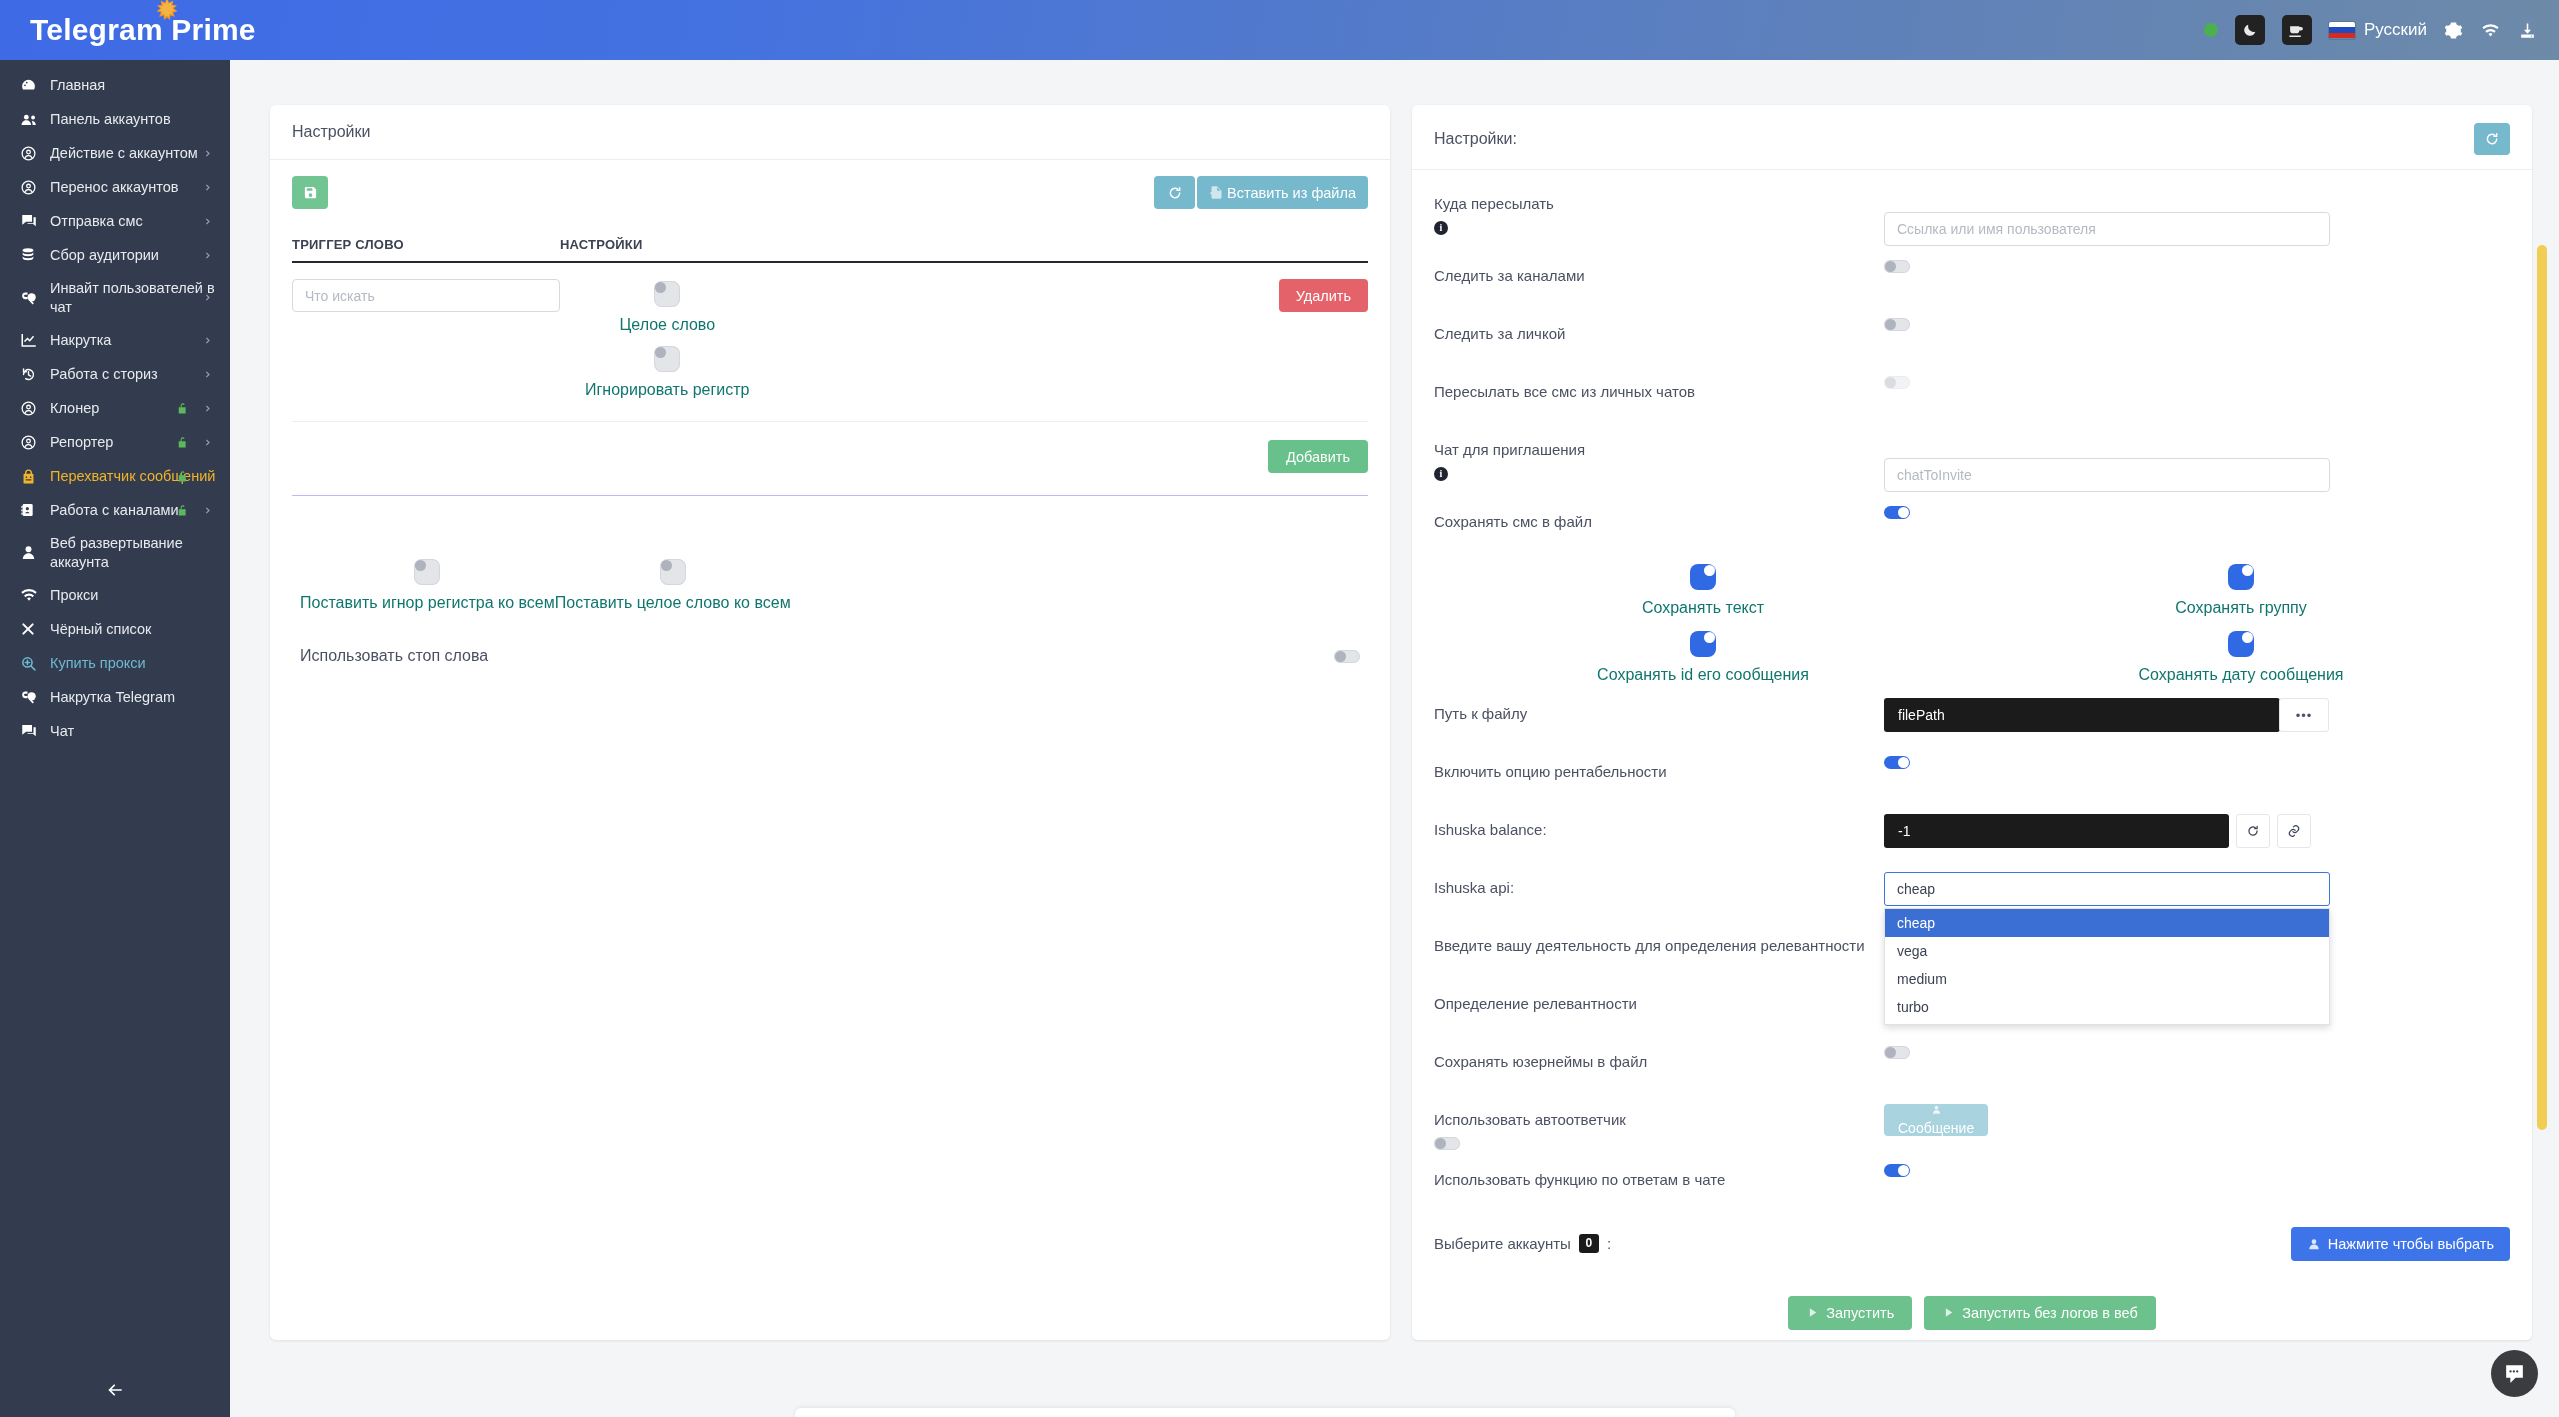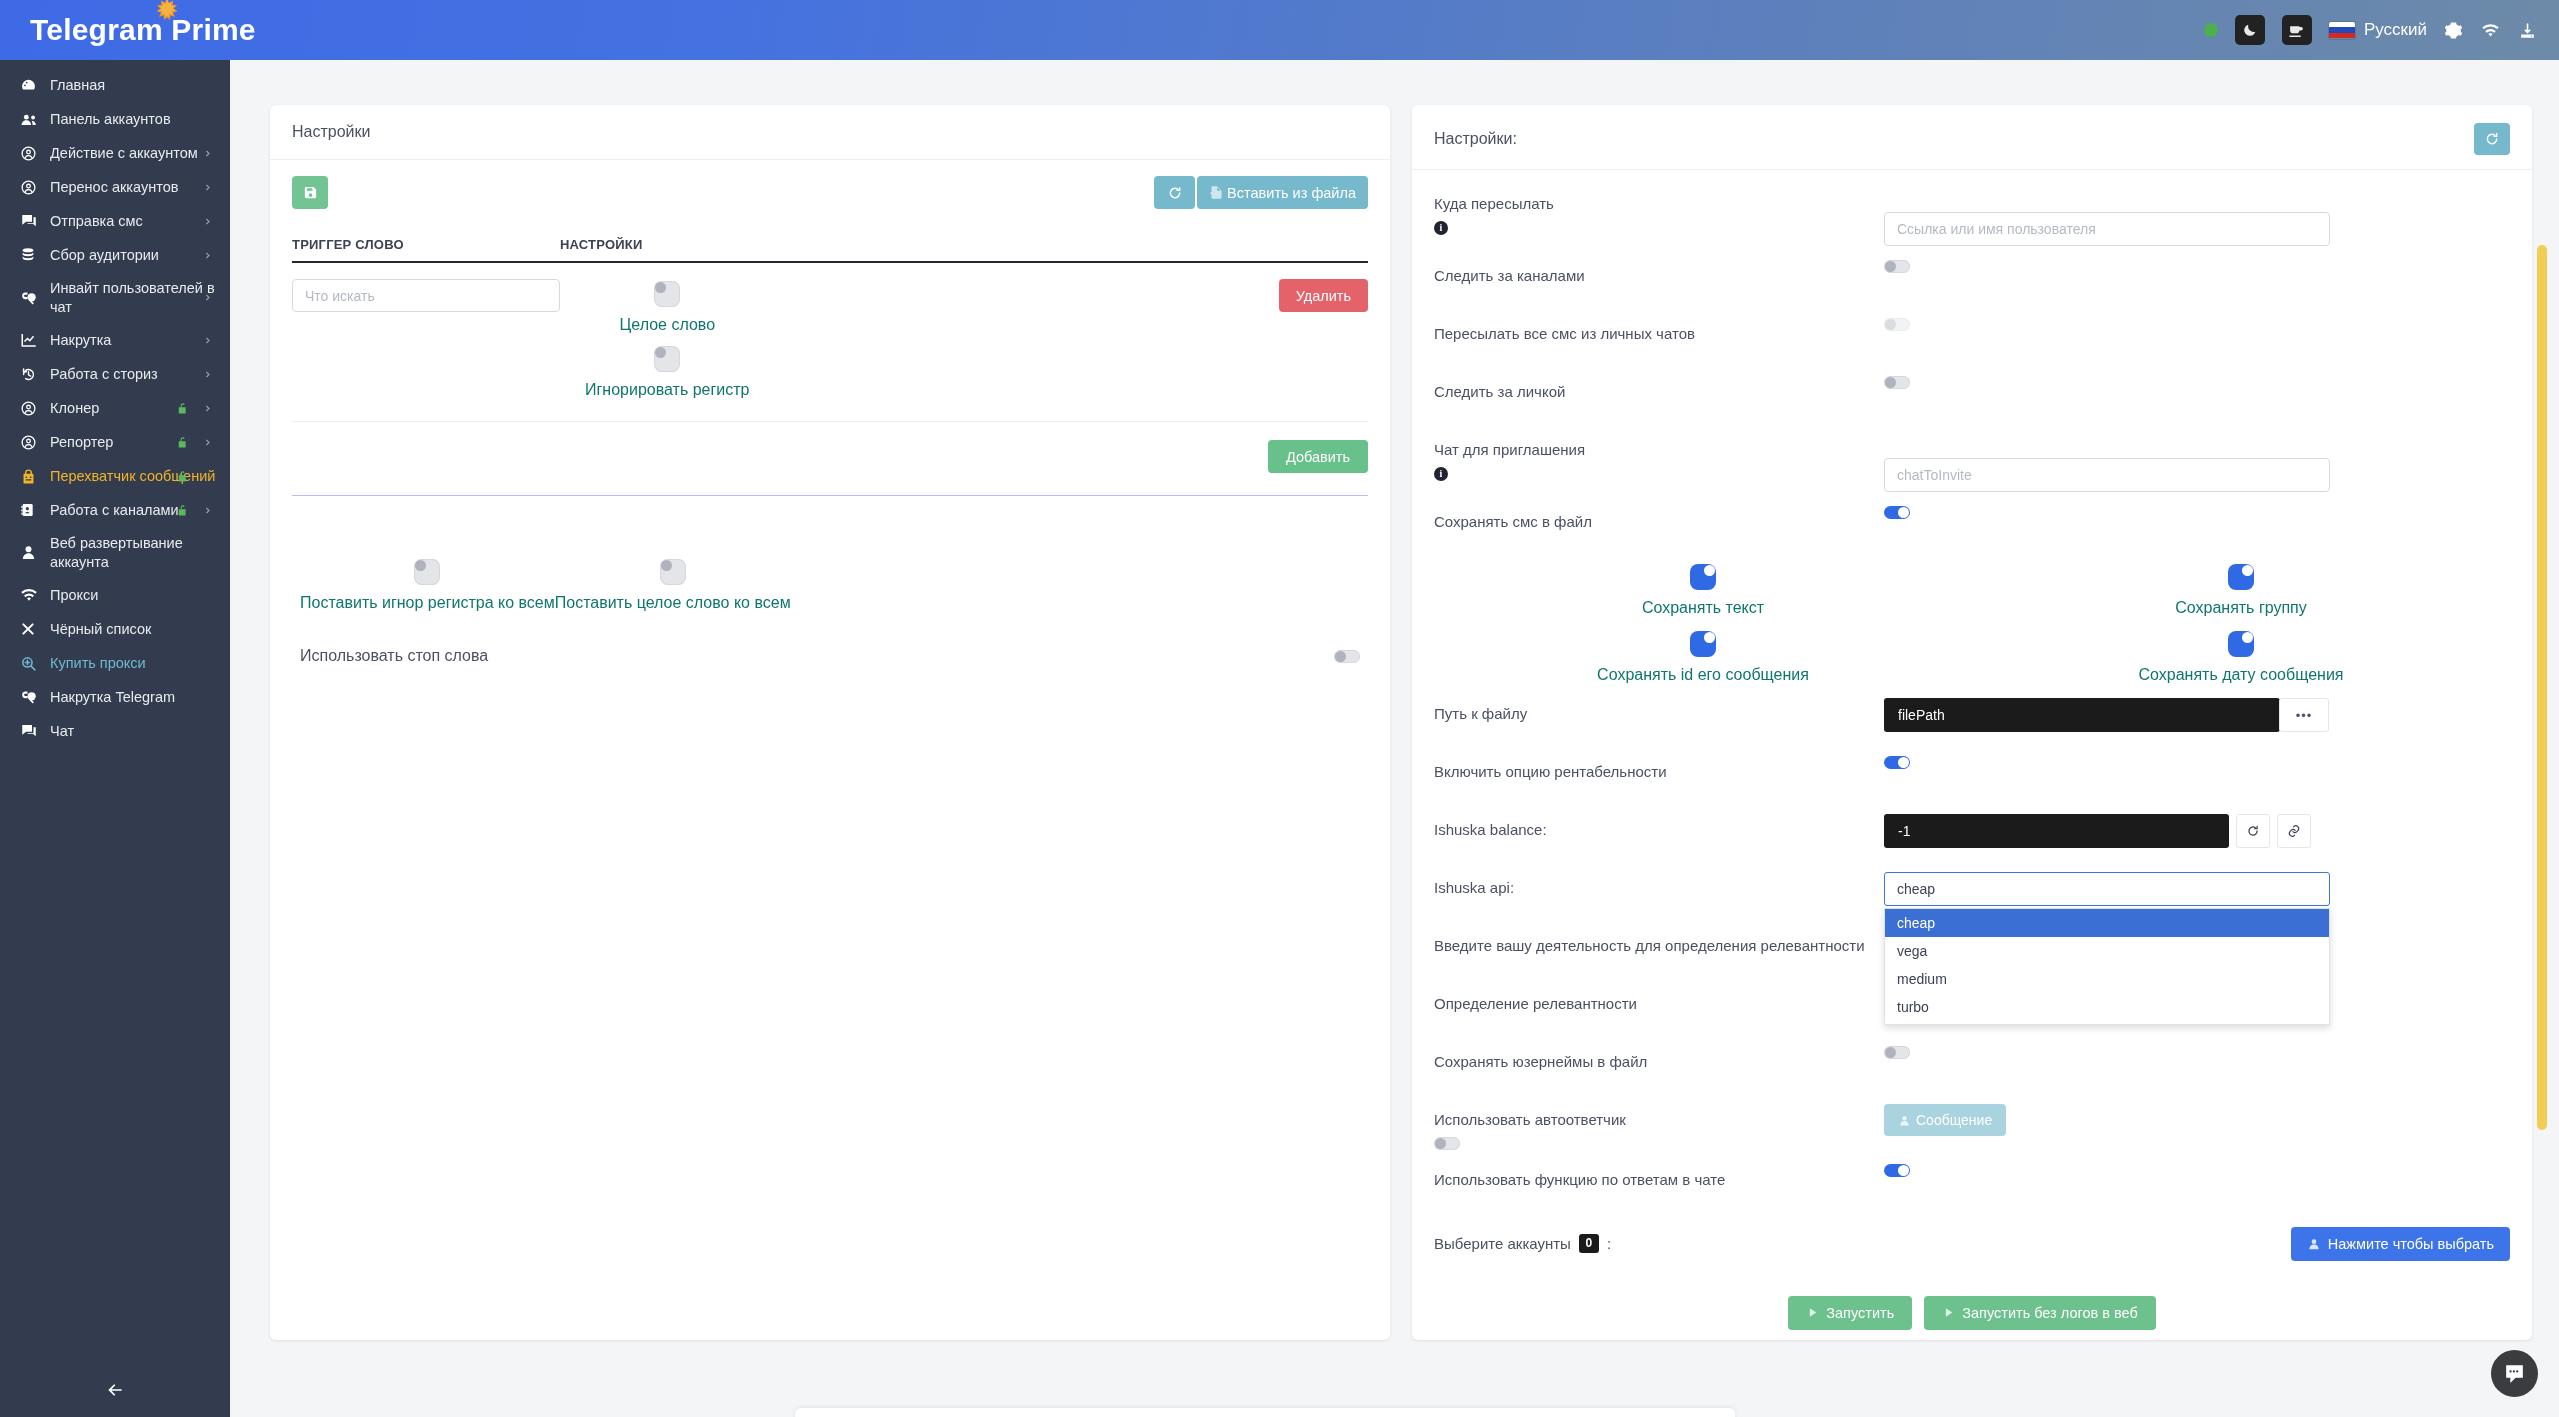--- a/index.html
+++ b/index.html
@@ -90,21 +90,21 @@
   .dark{background:#1b1b1b;color:#fff;border:none;border-radius:3px;height:34px;display:flex;align-items:center;padding:0 14px;font-size:14px;}
   .dark-path{width:396px;}
   .dots{width:50px;height:34px;background:#fff;border:1px solid #e4e6ea;border-radius:3px;display:flex;align-items:center;justify-content:center;color:#4a5270;letter-spacing:1px;font-size:13px;margin-left:-1px;}
   .dark-bal{width:345px;}
   .sqi{width:34px;height:34px;background:#fff;border:1px solid #e4e6ea;border-radius:3px;display:flex;align-items:center;justify-content:center;color:#3d4457;font-size:14px;margin-left:7px;}
   .selwrap{position:relative;width:446px;}
   .selbox{height:34px;border:1px solid #3c74e0;border-radius:3px;display:flex;align-items:center;padding:0 12px;font-size:14px;color:#3b4252;background:#fff;}
   .selmenu{position:absolute;left:0;top:36px;width:446px;background:#fff;border:1px solid #dfe2e7;box-shadow:0 3px 7px rgba(0,0,0,.14);z-index:20;padding-bottom:3px;}
   .opt{height:28px;display:flex;align-items:center;padding:0 12px;font-size:14px;color:#3b4252;cursor:pointer;}
   .opt.sel{background:#3b6fd4;color:#fff;}
-  .btn-msg{background:#a9d3de;color:#fff;height:32px;padding:0 14px;font-size:14px;border-radius:4px;gap:5px;}
+  .btn-msg{background:#a9d3de;color:#fff;height:32px;padding:0 14px;font-size:14px;border-radius:4px;gap:5px;flex-direction:column;}
   .badge0{display:inline-flex;align-items:center;justify-content:center;min-width:20px;height:19px;background:#1b1b1b;color:#fff;border-radius:3px;font-size:12px;font-weight:700;padding:0 6px;margin:0 8px;}
   .btn-choose{background:#3d74ea;color:#fff;height:34px;padding:0 16px;font-size:14.5px;border-radius:4px;gap:7px;}
   .runrow{display:flex;justify-content:center;gap:12px;margin-top:30px;}
   .btn-run{background:#6cc18d;color:#fff;height:34px;padding:0 18px;font-size:14.5px;border-radius:4px;gap:7px;}
 
   
   .logcard{position:absolute;left:565px;top:1348px;width:940px;height:70px;background:#fff;border-radius:6px 6px 0 0;box-shadow:0 -1px 4px rgba(0,0,0,.08);padding:0 22px;display:flex;align-items:center;}
 
   .chatfab{position:absolute;right:21px;bottom:20px;width:47px;height:47px;border-radius:50%;background:#3b3c40;display:flex;align-items:center;justify-content:center;cursor:pointer;}
   svg{display:block}
@@ -525,30 +525,30 @@
           </div>
 
           <div class="frow">
             <div class="flab">Следить за каналами</div>
             <div class="fctl">
               <span class="sw"></span>
             </div>
           </div>
 
           <div class="frow">
+            <div class="flab">Следить за личкой</div>
+            <div class="fctl">
+              <span class="sw"></span>
+            </div>
+          </div>
+
+          <div class="frow">
             <div class="flab">Пересылать все смс из личных чатов</div>
             <div class="fctl">
               <span class="sw dis"></span>
-            </div>
-          </div>
-
-          <div class="frow">
-            <div class="flab">Следить за личкой</div>
-            <div class="fctl">
-              <span class="sw"></span>
             </div>
           </div>
 
           <div class="frow">
             <div class="flab">
               <div>Чат для приглашения</div>
               <span class="info">i</span>
             </div>
             <div class="fctl">
               <input class="inp winp" placeholder="chatToInvite" style="">

